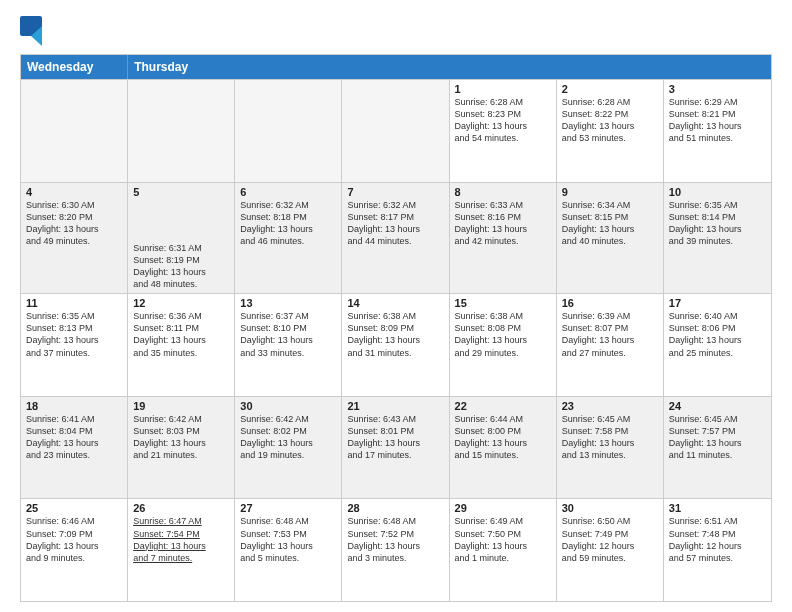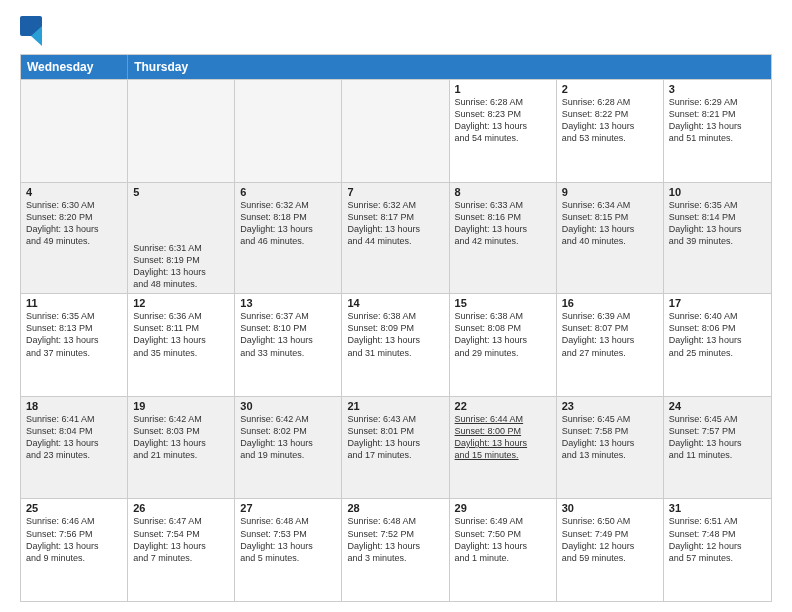--- a/index.html
+++ b/index.html
@@ -286,21 +286,21 @@
           </div>
           <div class="cal-cell shaded">
             <span class="day-num">21</span>
             <div class="day-info" style="white-space: pre-line;">Sunrise: 6:43 AM
 Sunset: 8:01 PM
 Daylight: 13 hours
 and 17 minutes.</div>
           </div>
           <div class="cal-cell shaded">
             <span class="day-num">22</span>
-            <div class="day-info" style="white-space: pre-line; text-decoration: underline;">Sunrise: 6:44 AM
+            <div class="day-info" style="white-space: pre-line;">Sunrise: 6:44 AM
 Sunset: 8:00 PM
 Daylight: 13 hours
 and 15 minutes.</div>
           </div>
           <div class="cal-cell shaded">
             <span class="day-num">23</span>
             <div class="day-info" style="white-space: pre-line;">Sunrise: 6:45 AM
 Sunset: 7:58 PM
 Daylight: 13 hours
 and 13 minutes.</div>
@@ -310,27 +310,27 @@
             <div class="day-info" style="white-space: pre-line;">Sunrise: 6:45 AM
 Sunset: 7:57 PM
 Daylight: 13 hours
 and 11 minutes.</div>
           </div>
         </div>
         <div class="cal-row">
           <div class="cal-cell">
             <span class="day-num">25</span>
             <div class="day-info" style="white-space: pre-line;">Sunrise: 6:46 AM
-Sunset: 7:56 PM
+Sunset: 7:09 PM
 Daylight: 13 hours
 and 9 minutes.</div>
           </div>
           <div class="cal-cell">
             <span class="day-num">26</span>
-            <div class="day-info" style="white-space: pre-line;">Sunrise: 6:47 AM
+            <div class="day-info" style="white-space: pre-line; text-decoration: underline;">Sunrise: 6:47 AM
 Sunset: 7:54 PM
 Daylight: 13 hours
 and 7 minutes.</div>
           </div>
           <div class="cal-cell">
             <span class="day-num">27</span>
             <div class="day-info" style="white-space: pre-line;">Sunrise: 6:48 AM
 Sunset: 7:53 PM
 Daylight: 13 hours
 and 5 minutes.</div>

